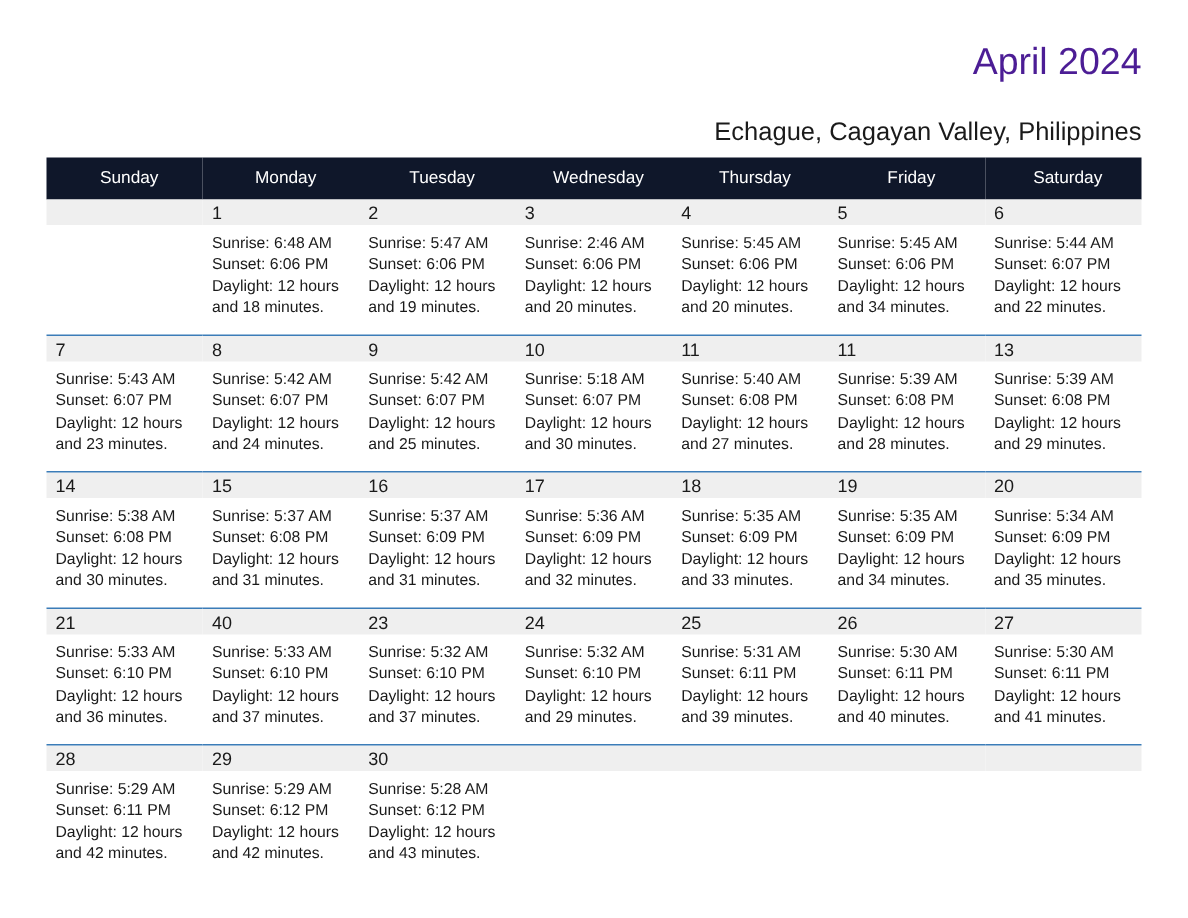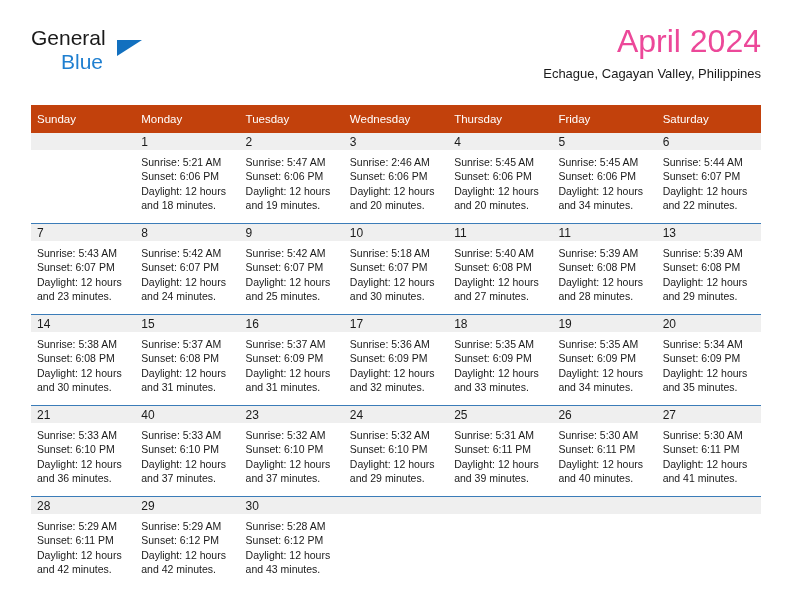--- a/index.html
+++ b/index.html
@@ -62,51 +62,51 @@
     color: #1f7fd0;
     font-family: "Liberation Sans", sans-serif;
   }
   .title-block {
     position: absolute;
     right: 0;
     top: 0;
     text-align: right;
   }
   .cal-title {
-    font-size: 32px;
-    color: #ec4899;
+    font-size: 25px;
+    color: #4c1d95;
     line-height: 30px;
     white-space: nowrap;
   }
   .cal-subtitle {
-    font-size: 13px;
+    font-size: 17px;
     color: #1a1a1a;
     line-height: 20px;
-    margin-top: 8px;
+    margin-top: 22px;
     white-space: nowrap;
   }
 
   
   .calendar {
     position: absolute;
     left: 31px;
     top: 105px;
     width: 730px;
     border-collapse: collapse;
     table-layout: fixed;
   }
   .calendar col {
     width: 104.28px;
   }
   thead th {
-    background: #c2410c;
+    background: #0f172a;
     color: #ffffff;
     font-size: 11.5px;
     font-weight: normal;
-    text-align: left;
+    text-align: center;
     padding: 5px 0 5px 6px;
     height: 18px;
     border: none;
   }
   .week-row td {
     vertical-align: top;
     padding: 0;
     border: none;
     border-top: 1px solid #3b7cb8;
     height: 90px;
@@ -143,25 +143,20 @@
     visibility: hidden;
   }
 </style>
 </head>
 <body>
 
 <div class="page">
 
   <div class="header">
 
-    <div class="logo">
-      <span class="logo-general">General</span>
-      <span class="logo-tri"></span>
-      <span class="logo-blue">Blue</span>
-    </div>
 
     <div class="title-block">
       <div class="cal-title">April 2024</div>
       <div class="cal-subtitle">Echague, Cagayan Valley, Philippines</div>
     </div>
 
   </div>
 
   <table class="calendar">
     <colgroup>
@@ -195,21 +190,21 @@
               <div></div>
               <div></div>
               <div></div>
             </div>
           </div>
         </td>
         <td>
           <div class="cell-inner">
             <div class="daynum">1</div>
             <div class="cell-body">
-              <div>Sunrise: 5:21 AM</div>
+              <div>Sunrise: 6:48 AM</div>
               <div>Sunset: 6:06 PM</div>
               <div>Daylight: 12 hours</div>
               <div>and 18 minutes.</div>
             </div>
           </div>
         </td>
         <td>
           <div class="cell-inner">
             <div class="daynum">2</div>
             <div class="cell-body">

